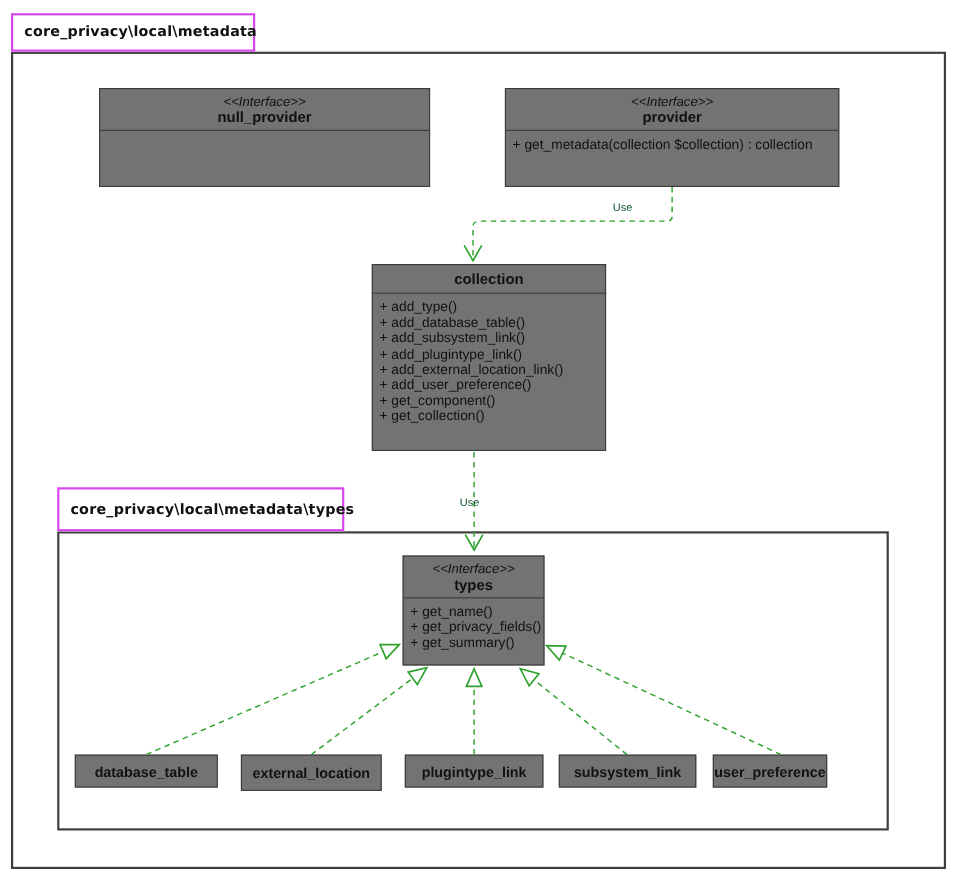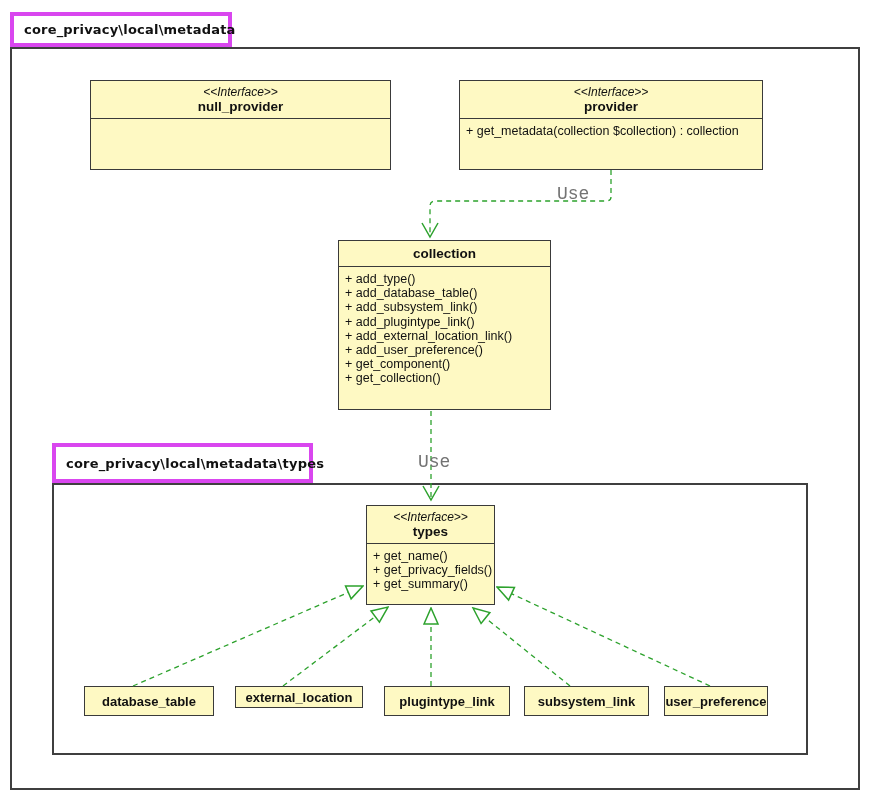--- a/index.html
+++ b/index.html
@@ -17,37 +17,37 @@
   .pkg-body {
     position: absolute;
     background: transparent;
     border: 2px solid #3f3f3f;
     box-sizing: border-box;
     z-index: 1;
   }
   .pkg-tab {
     position: absolute;
     background: #ffffff;
-    border: 4px solid #d946ef;
+    border: 2px solid #d946ef;
     box-sizing: border-box;
     display: flex;
     align-items: center;
     padding-left: 10px;
     z-index: 2;
     font-family: "DejaVu Sans", sans-serif;
     font-weight: bold;
     font-size: 13px;
     letter-spacing: 0.2px;
     white-space: nowrap;
   }
 
   
   .cls {
     position: absolute;
-    background: #fef9c3;
+    background: #737373;
     border: 1.5px solid #3a3a3a;
     box-sizing: border-box;
     z-index: 3;
   }
   .cls-header { text-align: center; padding-top: 4px; }
   .stereotype { font-style: italic; font-size: 12px; line-height: 14px; }
   .cls-name   { font-weight: bold; font-size: 13.5px; line-height: 15px; }
   .cls-sep    { border-top: 1.4px solid #3a3a3a; margin-top: 4px; }
   .cls-methods { padding: 5px 6px 0 6px; }
   .method {
@@ -56,39 +56,37 @@
     white-space: nowrap;
     text-align: left;
   }
   .cls.simple {
     display: flex;
     align-items: center;
     justify-content: center;
     font-weight: bold;
     font-size: 13px;
     white-space: nowrap;
-    margin-left: 16px;
   }
 
   
   .edge-layer {
     position: absolute;
     left: 0; top: 0;
     width: 871px; height: 801px;
     z-index: 5;
     pointer-events: none;
   }
   .edge-label {
     position: absolute;
     z-index: 6;
-    font-size: 18px;
-    color: #737373;
+    font-size: 10px;
+    color: #14532d;
     background: transparent;
     white-space: nowrap;
-    font-family: Liberation Mono, monospace;
   }
 </style>
 </head>
 <body>
 
 <div class="canvas">
 
   <div class="pkg-body" style="left:10px; top:47px; width:850px; height:743px;"></div>
   <div class="pkg-tab" style="left:10px; top:12px; width:222px; height:35px;">
     <span>core_privacy\local\metadata</span>
@@ -144,21 +142,21 @@
     <div class="cls-methods">
       <div class="method">+ get_name()</div>
       <div class="method">+ get_privacy_fields()</div>
       <div class="method">+ get_summary()</div>
     </div>
   </div>
 
   <div class="cls simple" style="left:68px; top:686px; width:130px; height:30px;">
     <span>database_table</span>
   </div>
-  <div class="cls simple" style="left:219px; top:686px; width:128px; height:22px;">
+  <div class="cls simple" style="left:219px; top:686px; width:128px; height:33px;">
     <span>external_location</span>
   </div>
   <div class="cls simple" style="left:368px; top:686px; width:126px; height:30px;">
     <span>plugintype_link</span>
   </div>
   <div class="cls simple" style="left:508px; top:686px; width:125px; height:30px;justify-content:center;">
     <span>subsystem_link</span>
   </div>
   <div class="cls simple" style="left:648px; top:686px; width:104px; height:30px;">
     <span>user_preference</span>

